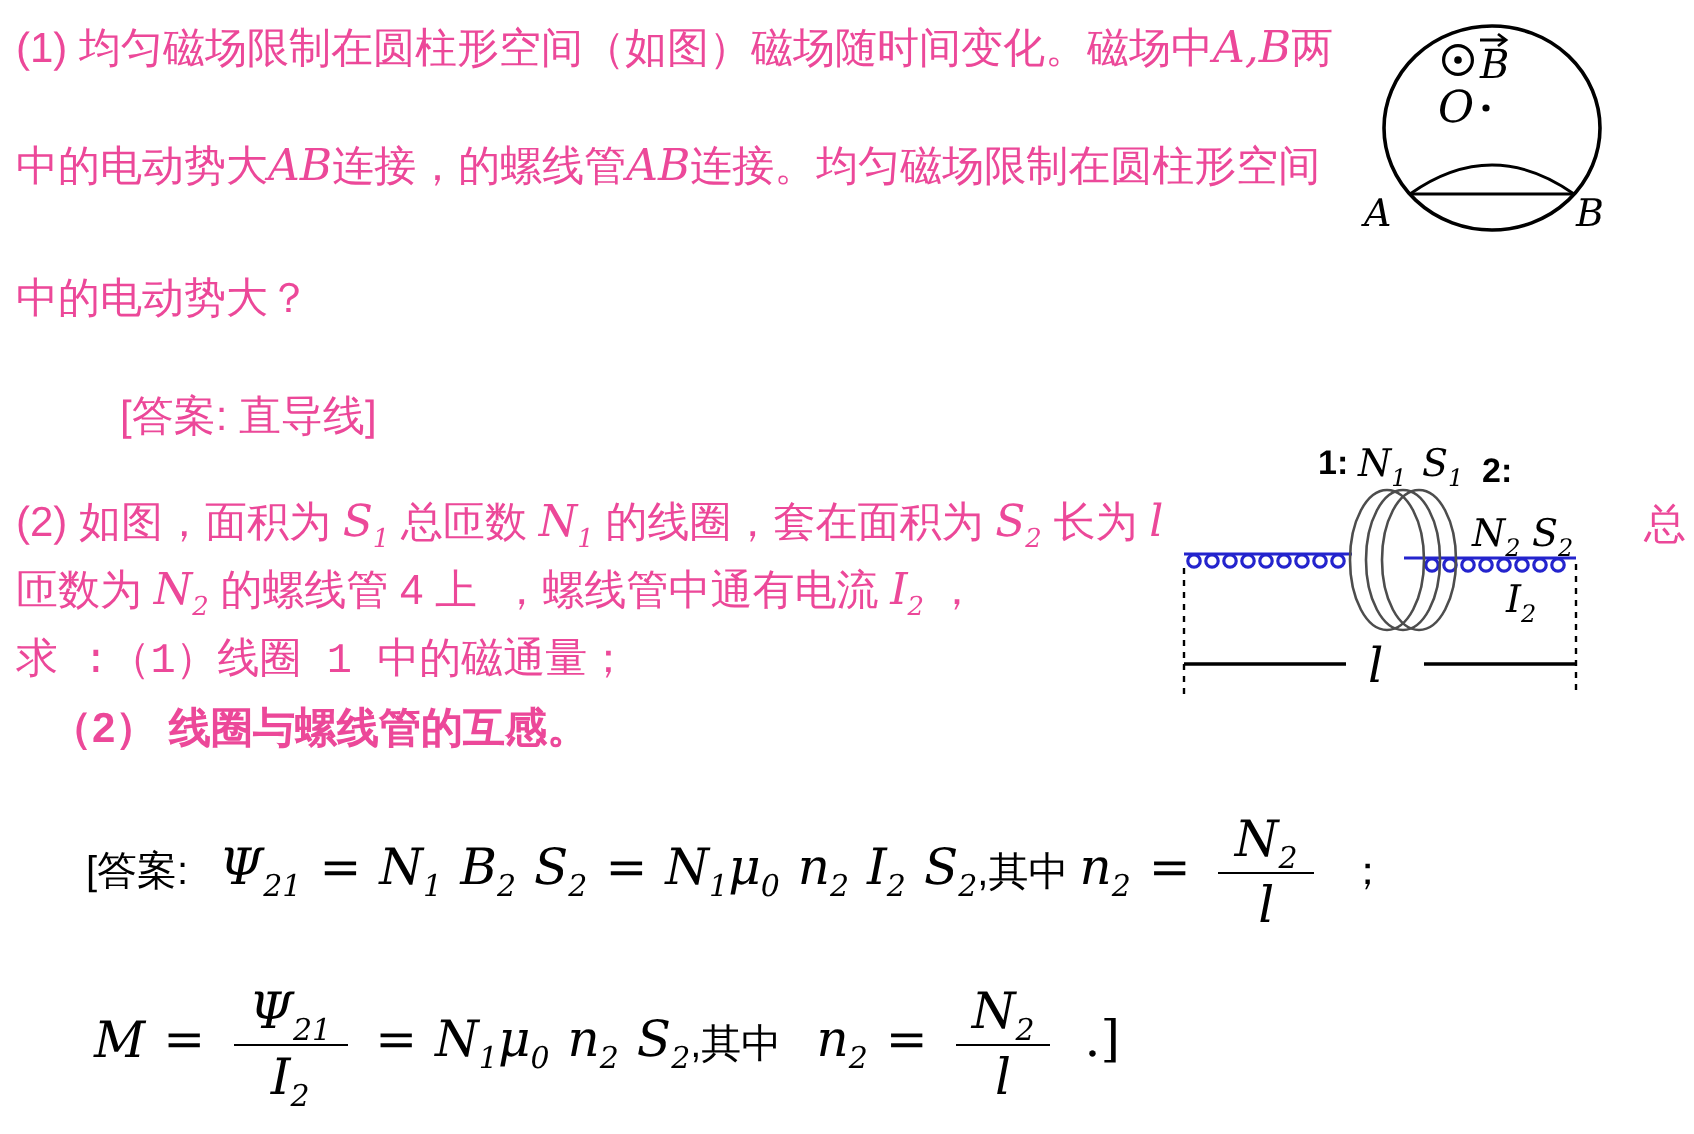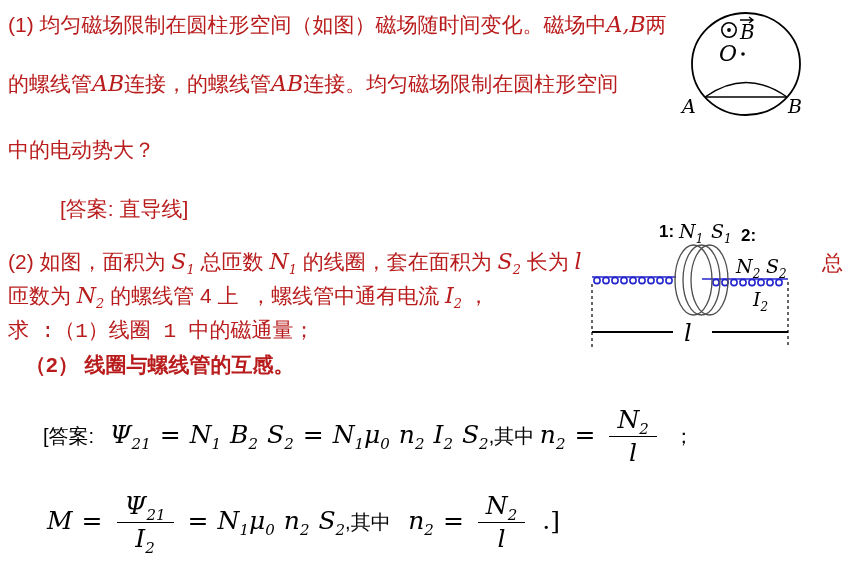--- a/index.html
+++ b/index.html
@@ -1,19 +1,19 @@
 <!DOCTYPE html>
 <html><head>
 <meta charset="utf-8">
 <style>
   html,body{margin:0;padding:0;background:#ffffff;}
   #page{position:relative;width:847px;height:567px;background:#fff;color:#000;overflow:hidden;
         font-family:"Liberation Sans",sans-serif;}
   .line{position:absolute;font-size:21px;line-height:25px;white-space:pre;
-        font-family:"Liberation Sans",sans-serif;color:#b91c1c;}
+        font-family:"Liberation Sans",sans-serif;color:#ec4899;}
   .v{font-family:"DejaVu Serif",serif;font-style:italic;font-size:22px;}
   sub{font-family:"DejaVu Serif",serif;font-style:italic;font-size:13px;line-height:0;}
   .formula{position:absolute;white-space:pre;font-family:"DejaVu Serif",serif;font-size:25px;line-height:1.1;}
   .formula sub{font-size:15px;}
   .mv{font-family:"DejaVu Serif",serif;font-style:italic;}
   .up{font-family:"DejaVu Serif",serif;font-style:normal;}
   .cn{font-family:"Liberation Sans",sans-serif;font-size:20px;font-style:normal;text-align:right;}
   .eq{margin:0 9px;font-style:normal;}
   .g9{margin-right:9px;}
   .gl{margin-left:12px;}
@@ -31,21 +31,21 @@
   svg .m24{font-size:24px;}
   svg .ssub{font-size:12px;}
 </style>
 </head>
 <body>
 
 <div id="page">
 
   <div class="line" style="left:8px;top:12px;"><span>(1) 均匀磁场限制在圆柱形空间（如图）磁场随时间变化。磁场中</span><span class="v">A,B</span><span>两</span></div>
 
-  <div class="line" style="left:8px;top:71px;"><span>的螺线管</span><span class="v">AB</span><span>连接，的螺线管</span><span class="v">AB</span><span>连接。均匀磁场限制在圆柱形空间</span></div>
+  <div class="line" style="left:8px;top:71px;"><span>中的电动势大</span><span class="v">AB</span><span>连接，的螺线管</span><span class="v">AB</span><span>连接。均匀磁场限制在圆柱形空间</span></div>
 
   <div class="line" style="left:8px;top:137px;"><span>中的电动势大？</span></div>
 
   <div class="line" style="left:60px;top:196px;"><span>[答案: 直导线]</span></div>
 
   <svg style="left:660px;top:5px;" width="187" height="118" viewBox="0 0 187 118">
     <ellipse cx="86" cy="59" rx="54" ry="51" fill="none" stroke="#000" stroke-width="1.8"></ellipse>
     <line x1="45" y1="92" x2="127" y2="92" stroke="#000" stroke-width="1.4"></line>
     <path d="M45 92 Q86 63 127 92" fill="none" stroke="#000" stroke-width="1.4"></path>
     <circle cx="69" cy="25" r="7.2" fill="none" stroke="#000" stroke-width="1.6"></circle>

